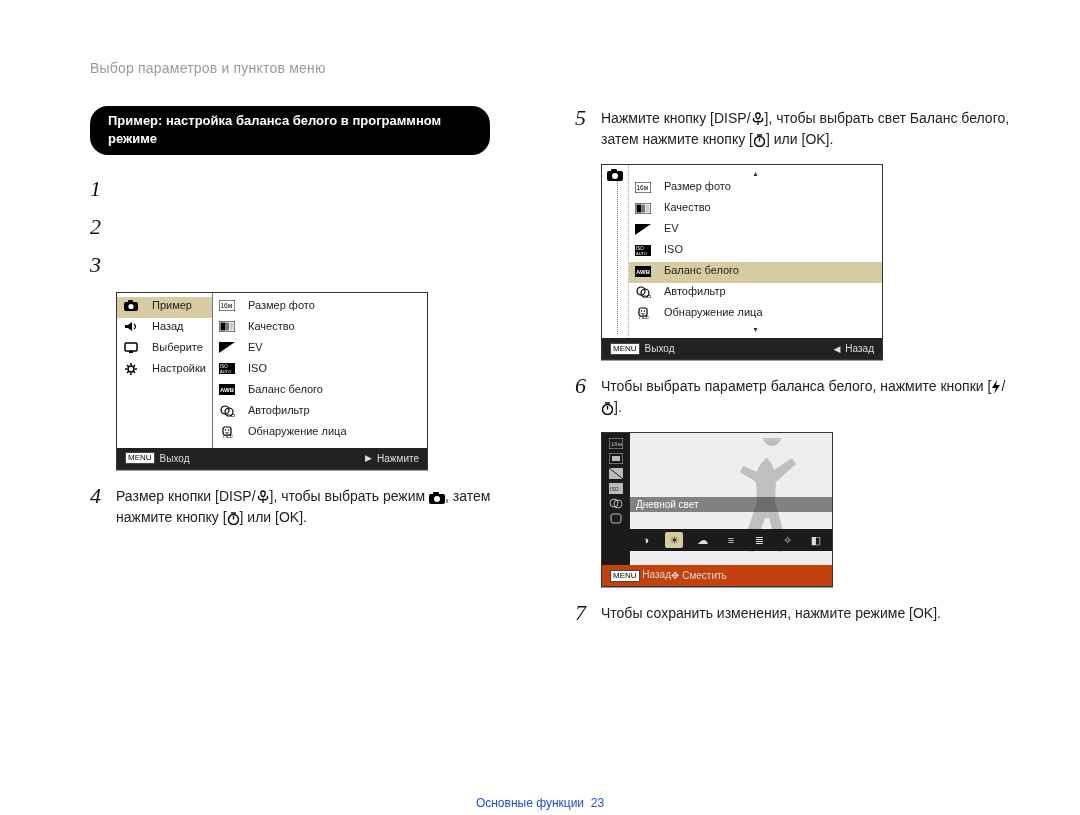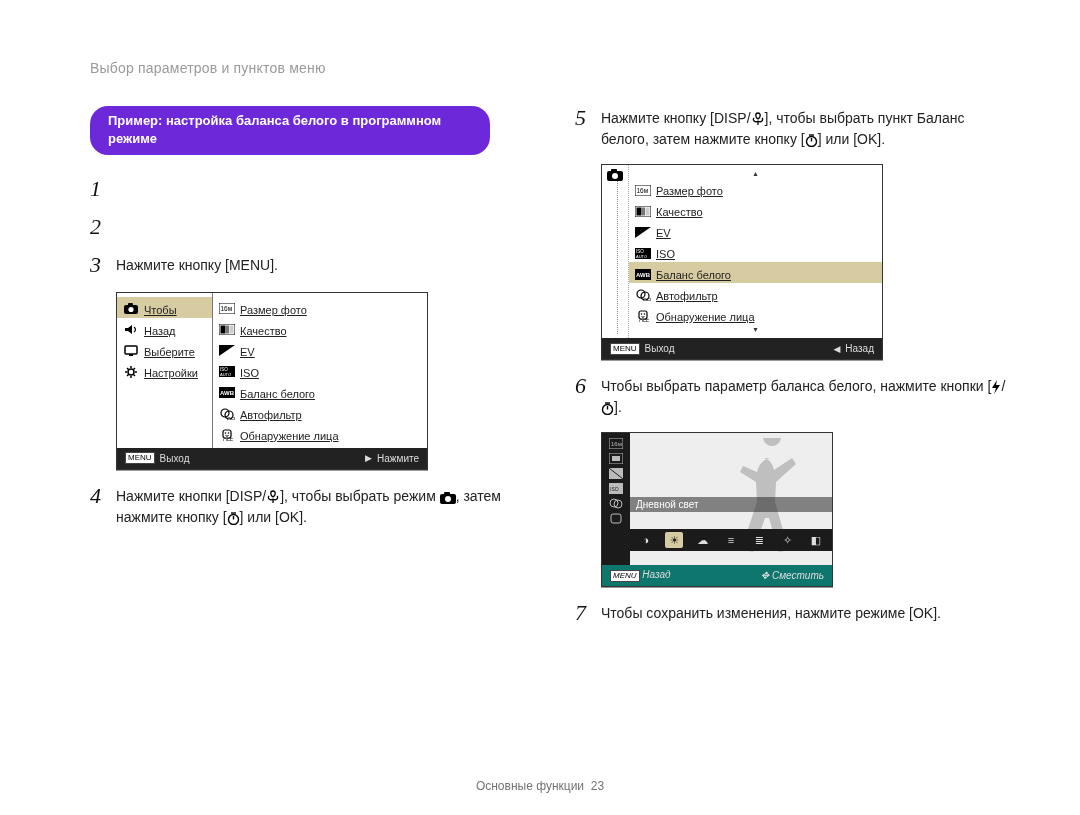--- a/index.html
+++ b/index.html
@@ -25,21 +25,21 @@
   }
   .columns {
     display: flex;
     gap: 50px;
   }
   .col {
     flex: 1;
     min-width: 0;
   }
   .example-pill {
-    background: #6d28d9;
+    background: #000000;
     color: #fff;
     font-size: 13px;
     font-weight: bold;
     padding: 6px 18px 8px 18px;
     border-radius: 18px;
     line-height: 1.35;
     width: 400px;
     box-sizing: border-box;
     margin-bottom: 22px;
   }
@@ -92,25 +92,24 @@
     width: 95px;
     border-right: 1px solid #777;
     padding: 4px 0;
   }
   .panel .main {
     flex: 1;
     padding: 4px 0;
   }
   .panel-row {
     display: flex;
-    align-items: flex-end;
+    align-items: flex-start;
     padding: 2px 6px;
-    gap: 5px;
+    gap: 13px;
     height: 17px;
-    text-decoration: underline;
   }
   .panel-row.sel {
     background: #d7cba1;
   }
   .panel-row .ico {
     width: 16px;
     height: 14px;
     display: inline-flex;
     align-items: center;
     justify-content: center;
@@ -204,45 +203,43 @@
     justify-content: center;
     color: #ddd;
     font-size: 11px;
   }
   .wb-icons-row .wi.sel {
     background: #d7cba1;
     color: #222;
     border-radius: 2px;
   }
   .wb-panel .footer {
-    background: #0f766e;
+    background: #c2410c;
     color: #ddd;
     display: flex;
-    justify-content: space-between;
     padding: 2px 8px;
     font-size: 10px;
     height: 17px;
     align-items: center;
-    font-style: italic;
   }
   .silhouette {
     position: absolute;
     right: 15px;
     top: 5px;
     width: 90px;
     height: 115px;
   }
   .page-footer {
     position: absolute;
-    bottom: 22px;
+    bottom: 5px;
     left: 0;
     right: 0;
     text-align: center;
     font-size: 12px;
-    color: #737373;
+    color: #1d4ed8;
   }
   .chev { font-size: 9px; }
   .dotline {
     width: 1px;
     border-left: 1px dotted #888;
     margin-left: 5px;
   }
   .arrow-up, .arrow-down {
     font-size: 8px;
     color: #333;
@@ -262,38 +259,35 @@
 
       <ol class="steps">
         <li>
           <span class="num">1</span>
         </li>
         <li>
           <span class="num">2</span>
         </li>
         <li>
           <span class="num">3</span>
-          <span class="body">
-            <span>Нажмите кнопку [</span><span class="btnlabel bold">MENU</span><span>].</span>
-          </span>
         </li>
       </ol>
 
       <div class="panel">
         <div class="panel-body">
           <div class="side" id="p1-side">
               <div class="panel-row sel">
                 <span class="ico">
                   <svg width="14" height="11" viewBox="0 0 14 11">
                     <rect x="0" y="2" width="14" height="9" rx="2" fill="#000"></rect>
                     <rect x="4" y="0" width="5" height="3" rx="1" fill="#000"></rect>
                     <circle cx="7" cy="6.5" r="2.6" fill="#fff"></circle>
                   </svg>
                 </span>
-                <span>Чтобы</span>
+                <span>Пример</span>
               </div>
               <div class="panel-row">
                 <span class="ico">
                   <svg width="14" height="11" viewBox="0 0 14 11">
                     <path d="M1 4 L4 4 L8 1 L8 10 L4 7 L1 7 Z" fill="#000"></path>
                     <path d="M10 3 Q13 5.5 10 8" stroke="#000" fill="none" stroke-width="1.2"></path>
                   </svg>
                 </span>
                 <span>Назад</span>
               </div>
@@ -407,21 +401,21 @@
               <span class="chev">▶</span> 
               <span>Нажмите</span>
             </span>
         </div>
       </div>
 
       <ol class="steps">
         <li>
           <span class="num">4</span>
           <span class="body">
-            <span>Нажмите кнопки [</span><span class="bold">DISP</span><span>/</span><span class="icon-inline">
+            <span>Размер кнопки [</span><span class="bold">DISP</span><span>/</span><span class="icon-inline">
                 <svg width="14" height="14" viewBox="0 0 14 14">
                   <path d="M7 1 C4 1 4 5 7 7 C10 5 10 1 7 1 Z M3 6 C1 8 4 11 7 9 M11 6 C13 8 10 11 7 9 M7 9 L7 13" stroke="#000" stroke-width="1.3" fill="none"></path>
                 </svg>
               </span><span>], чтобы выбрать режим </span><span class="icon-inline">
                 <svg width="16" height="12" viewBox="0 0 16 12">
                   <rect x="0" y="2" width="16" height="10" rx="2" fill="#000"></rect>
                   <rect x="4" y="0" width="6" height="3" rx="1" fill="#000"></rect>
                   <circle cx="8" cy="7" r="3" fill="#fff"></circle>
                 </svg>
               </span><span>, затем нажмите кнопку [</span><span class="icon-inline">
@@ -438,21 +432,21 @@
 
     <div class="col">
       <ol class="steps">
         <li>
           <span class="num">5</span>
           <span class="body">
             <span>Нажмите кнопку [</span><span class="bold">DISP</span><span>/</span><span class="icon-inline">
                 <svg width="14" height="14" viewBox="0 0 14 14">
                   <path d="M7 1 C4 1 4 5 7 7 C10 5 10 1 7 1 Z M3 6 C1 8 4 11 7 9 M11 6 C13 8 10 11 7 9 M7 9 L7 13" stroke="#000" stroke-width="1.3" fill="none"></path>
                 </svg>
-              </span><span>], чтобы выбрать пункт </span><span class="bold">Баланс белого</span><span>, затем нажмите кнопку [</span><span class="icon-inline">
+              </span><span>], чтобы выбрать свет </span><span class="bold">Баланс белого</span><span>, затем нажмите кнопку [</span><span class="icon-inline">
                 <svg width="13" height="13" viewBox="0 0 13 13">
                   <circle cx="6.5" cy="7.5" r="5" stroke="#000" stroke-width="1.4" fill="none"></circle>
                   <path d="M6.5 7.5 L6.5 4" stroke="#000" stroke-width="1.4"></path>
                   <path d="M4 1 L9 1" stroke="#000" stroke-width="1.4"></path>
                 </svg>
               </span><span>] или [</span><span class="bold">OK</span><span>].</span>
           </span>
         </li>
       </ol>
 

